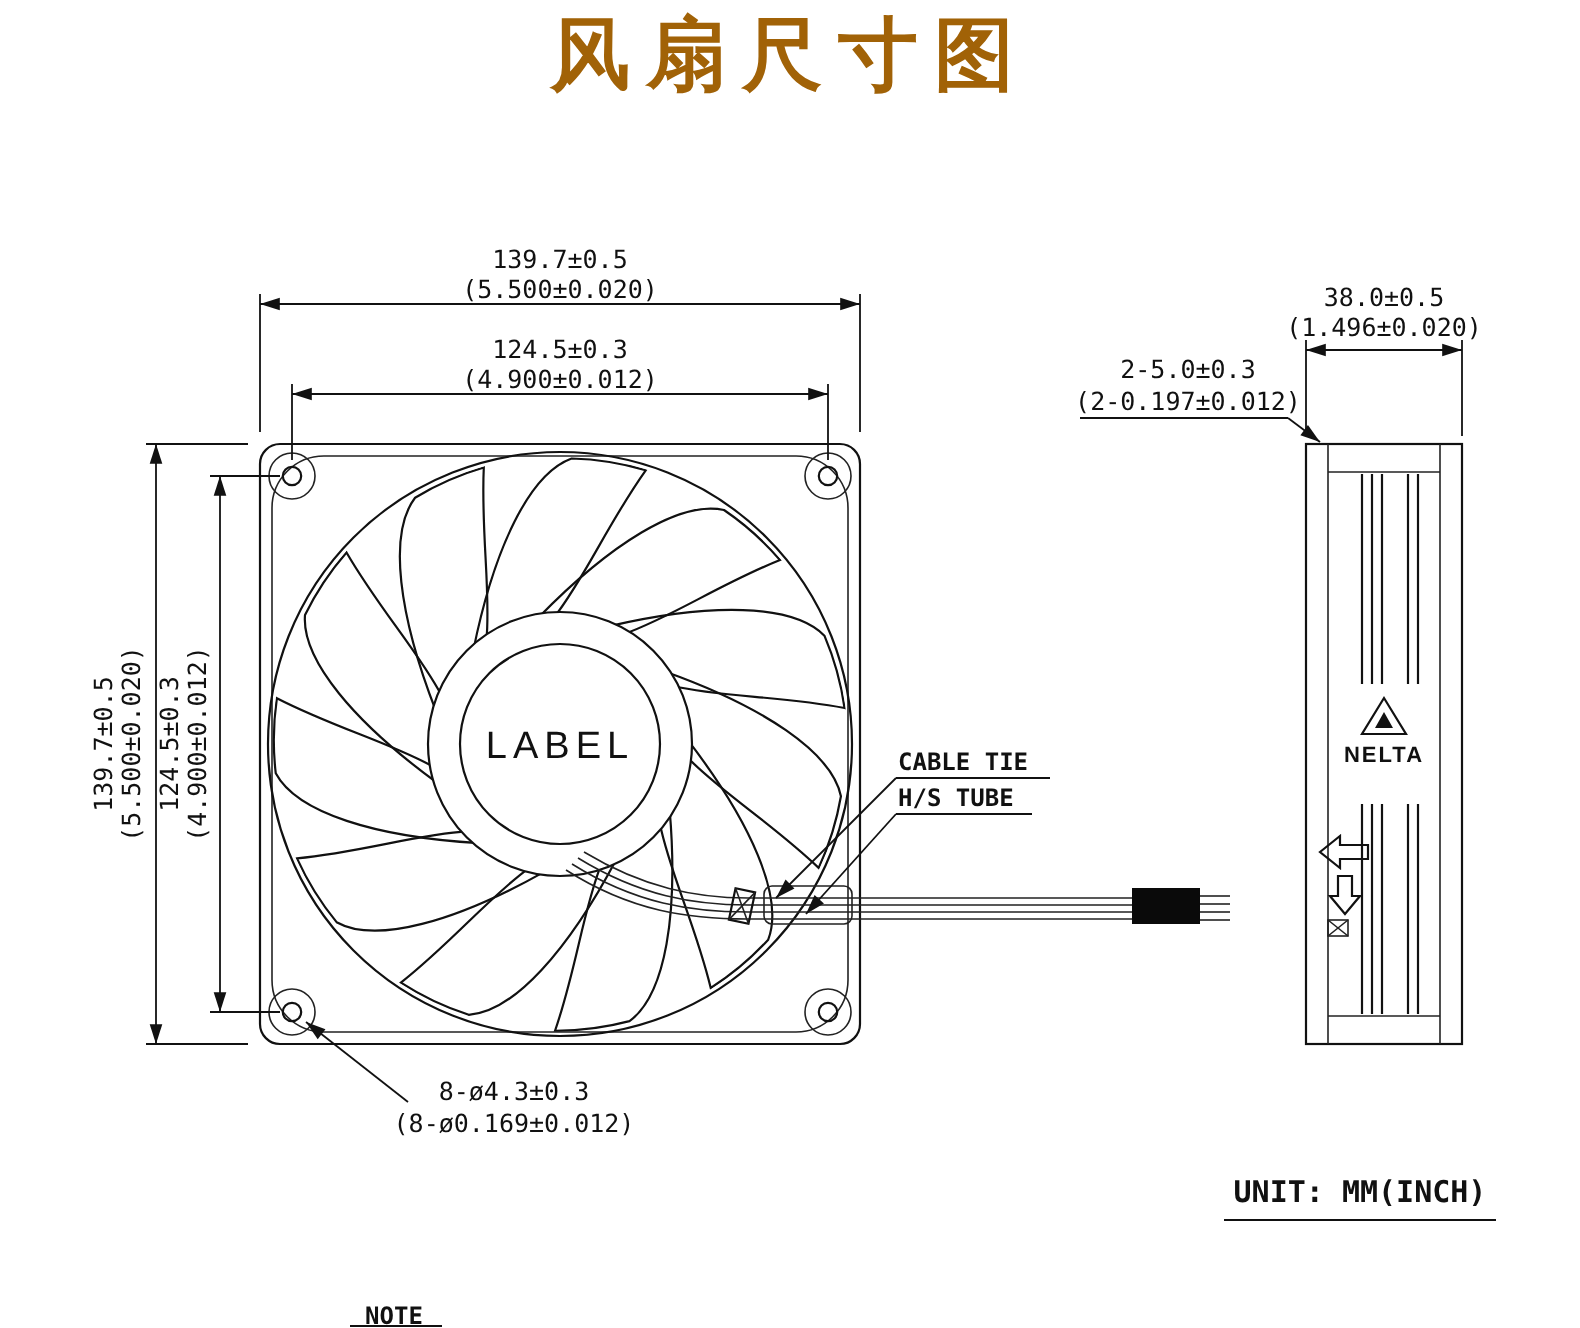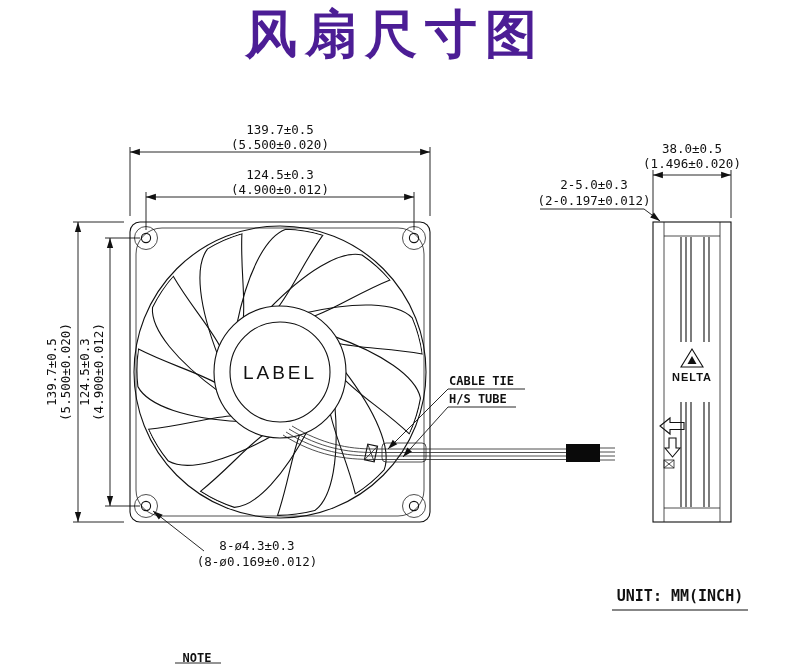--- a/index.html
+++ b/index.html
@@ -2,21 +2,21 @@
 <html><head>
 <meta charset="utf-8">
 <style>
   html,body{margin:0;padding:0;}
   body{
     width:790px;height:664px;background:#ffffff;position:relative;overflow:hidden;
     font-family:"Liberation Sans", sans-serif;
   }
   .title{
     position:absolute;top:0;left:0;width:100%;box-sizing:border-box;
-    text-align:center;font-size:52px;font-weight:bold;letter-spacing:8px;color:#4c1d95;
+    text-align:center;font-size:40px;font-weight:bold;letter-spacing:8px;color:#a16207;
     font-family:"Liberation Sans", sans-serif;
   }
   svg{position:absolute;top:0;left:0;}
   .ln{stroke:#111;stroke-width:1.1;fill:none;}
   .thin{stroke:#222;stroke-width:0.8;fill:none;}
   .dimln{stroke:#111;stroke-width:0.9;fill:none;}
   .dim{font-family:"DejaVu Sans Mono", monospace;font-size:12.5px;fill:#111;}
   .dimb{font-family:"DejaVu Sans Mono", monospace;font-size:12px;font-weight:bold;fill:#111;}
   .brand{font-family:"Liberation Sans", sans-serif;font-size:11px;font-weight:bold;fill:#111;letter-spacing:1px;}
   .unit{font-family:"DejaVu Sans Mono", monospace;font-size:15px;font-weight:bold;fill:#111;}

